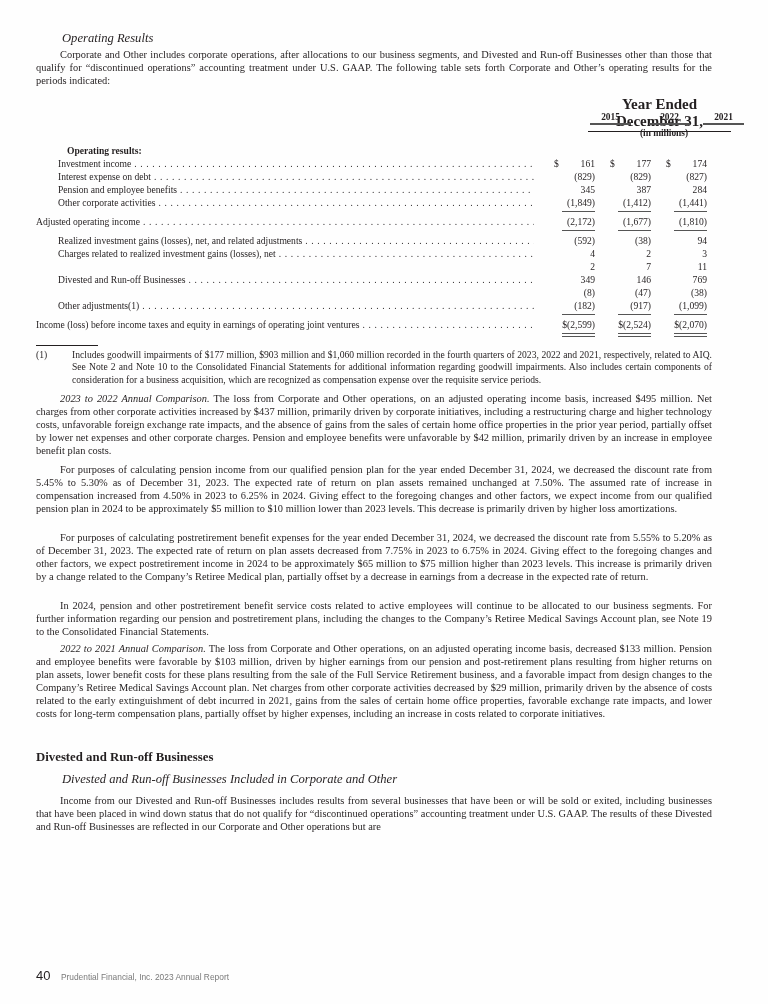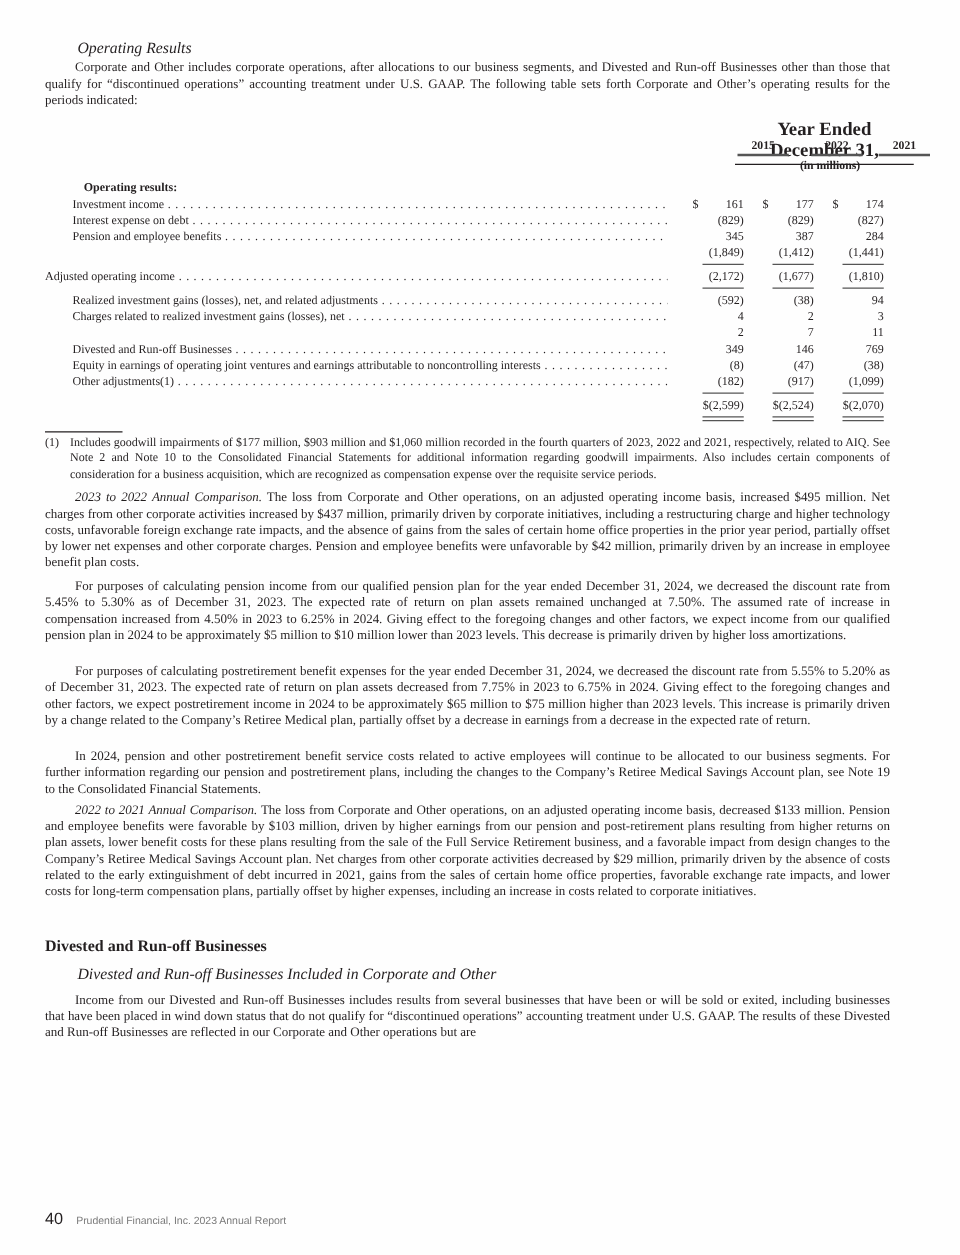--- a/index.html
+++ b/index.html
@@ -51,21 +51,21 @@
   .c2 { left: 574px; }
   .c3 { left: 630px; }
   .ul { position: absolute; height: 0; width: 33px; border-top: 1px solid #555; }
   .dul { position: absolute; height: 2px; width: 33px; border-top: 1px solid #555; border-bottom: 1px solid #555; }
   .fn-rule { position: absolute; left: 36px; top: 345px; width: 62px; border-top: 1px solid #231f20; }
   .footnote {
     position: absolute; left: 36px; top: 349px; width: 676px;
     font-size: 9.6px; line-height: 12.4px; text-align: justify;
   }
   .footnote .mark { position: absolute; left: 0; top: 0; }
-  .footnote .txt { margin-left: 20px; display: block; }
+  .footnote .txt { margin-left: 36px; display: block; }
   .h2 {
     position: absolute; left: 36px; top: 750px; font-weight: bold; font-size: 12.8px;
   }
   .h3 {
     position: absolute; left: 62px; top: 772px; font-style: italic; font-size: 12.6px;
   }
   .footer {
     position: absolute; left: 36px; top: 966px;
     font-family: "Liberation Sans", "DejaVu Sans", sans-serif;
   }
@@ -102,20 +102,21 @@
     <span class="val c2">(829)</span>
     <span class="val c3">(827)</span>
   </div>
   <div class="row" style="top:87px;">
     <span class="lbl ind">Pension and employee benefits</span>
     <span class="val c1">345</span>
     <span class="val c2">387</span>
     <span class="val c3">284</span>
   </div>
   <div class="row" style="top:100px;">
+    <span class="lbl ind">Other corporate activities</span>
     <span class="val c1">(1,849)</span>
     <span class="val c2">(1,412)</span>
     <span class="val c3">(1,441)</span>
   </div>
   <div class="ul" style="left:526px; top:115px;"></div>
   <div class="ul" style="left:582px; top:115px;"></div>
   <div class="ul" style="left:638px; top:115px;"></div>
 
   <div class="row" style="top:119px;">
     <span class="lbl">Adjusted operating income</span>
@@ -144,36 +145,36 @@
     <span class="val c2">7</span>
     <span class="val c3">11</span>
   </div>
   <div class="row" style="top:177px;">
     <span class="lbl ind">Divested and Run-off Businesses</span>
     <span class="val c1">349</span>
     <span class="val c2">146</span>
     <span class="val c3">769</span>
   </div>
   <div class="row" style="top:190px;">
-    <span class="lbl ind">Equity in earnings of operating joint ventures and earnings attributable to noncontrolling interests</span>
     <span class="val c1">(8)</span>
     <span class="val c2">(47)</span>
     <span class="val c3">(38)</span>
   </div>
   <div class="row" style="top:203px;">
     <span class="lbl ind">Other adjustments(1)</span>
     <span class="val c1">(182)</span>
     <span class="val c2">(917)</span>
     <span class="val c3">(1,099)</span>
   </div>
   <div class="ul" style="left:526px; top:218px;"></div>
   <div class="ul" style="left:582px; top:218px;"></div>
   <div class="ul" style="left:638px; top:218px;"></div>
 
   <div class="row" style="top:222px;">
+    <span class="lbl">Income (loss) before income taxes and equity in earnings of operating joint ventures</span>
     <span class="val c1">$(2,599)</span>
     <span class="val c2">$(2,524)</span>
     <span class="val c3">$(2,070)</span>
   </div>
   <div class="dul" style="left:526px; top:237px;"></div>
   <div class="dul" style="left:582px; top:237px;"></div>
   <div class="dul" style="left:638px; top:237px;"></div>
 </div>
 
 <div class="fn-rule"></div>

